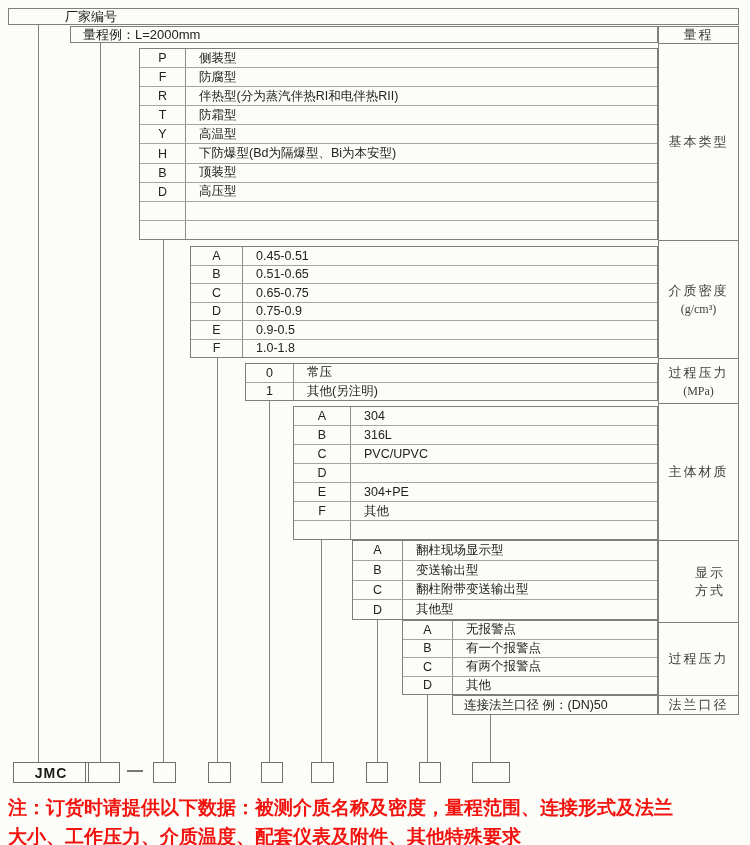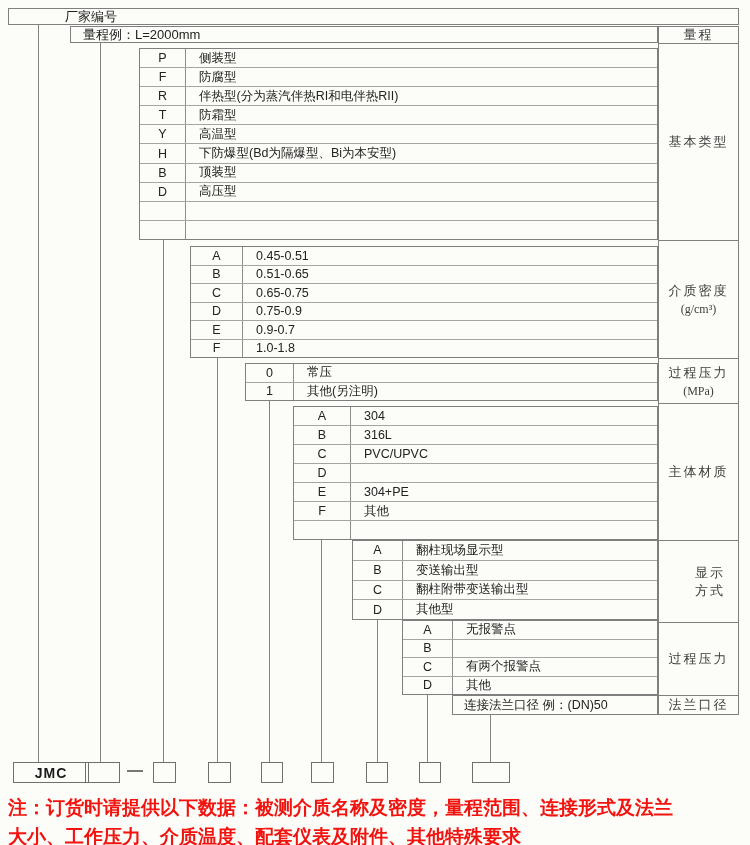--- a/index.html
+++ b/index.html
@@ -133,21 +133,21 @@
         <div class="row">
           <div class="code" style="width: 52px;">C</div>
           <div class="desc">0.65-0.75</div>
         </div>
         <div class="row">
           <div class="code" style="width: 52px;">D</div>
           <div class="desc">0.75-0.9</div>
         </div>
         <div class="row">
           <div class="code" style="width: 52px;">E</div>
-          <div class="desc">0.9-0.7</div>
+          <div class="desc">0.9-0.5</div>
         </div>
         <div class="row">
           <div class="code" style="width: 52px;">F</div>
           <div class="desc">1.0-1.8</div>
         </div>
       </div>
       <div class="sec" style="left: 245px; top: 363px; width: 413px; height: 38px;">
         <div class="row">
           <div class="code" style="width: 48px;">0</div>
           <div class="desc">常压</div>
@@ -204,20 +204,21 @@
           <div class="desc">其他型</div>
         </div>
       </div>
       <div class="sec" style="left: 402px; top: 620px; width: 256px; height: 75px;">
         <div class="row">
           <div class="code" style="width: 50px;">A</div>
           <div class="desc">无报警点</div>
         </div>
         <div class="row">
           <div class="code" style="width: 50px;">B</div>
+          <div class="desc">有一个报警点</div>
         </div>
         <div class="row">
           <div class="code" style="width: 50px;">C</div>
           <div class="desc">有两个报警点</div>
         </div>
         <div class="row">
           <div class="code" style="width: 50px;">D</div>
           <div class="desc">其他</div>
         </div>
       </div>

